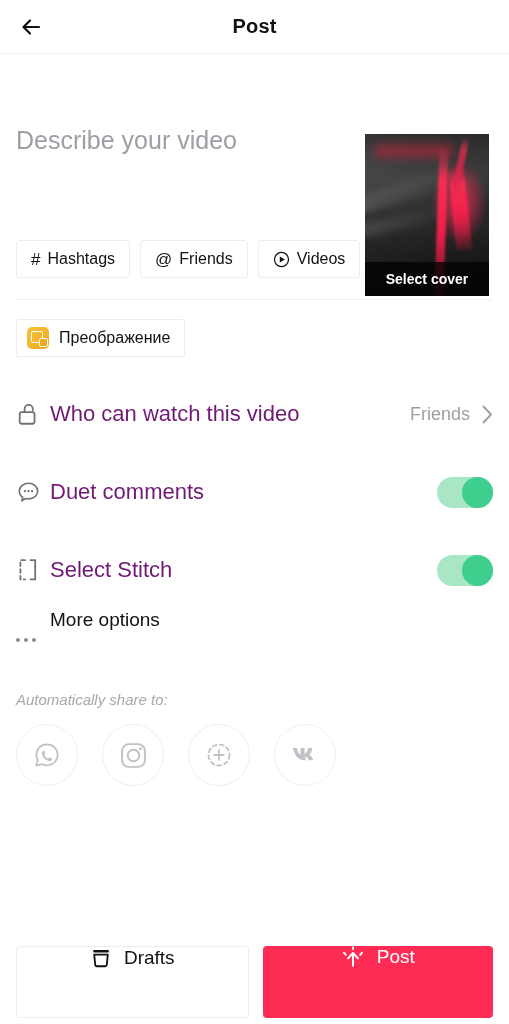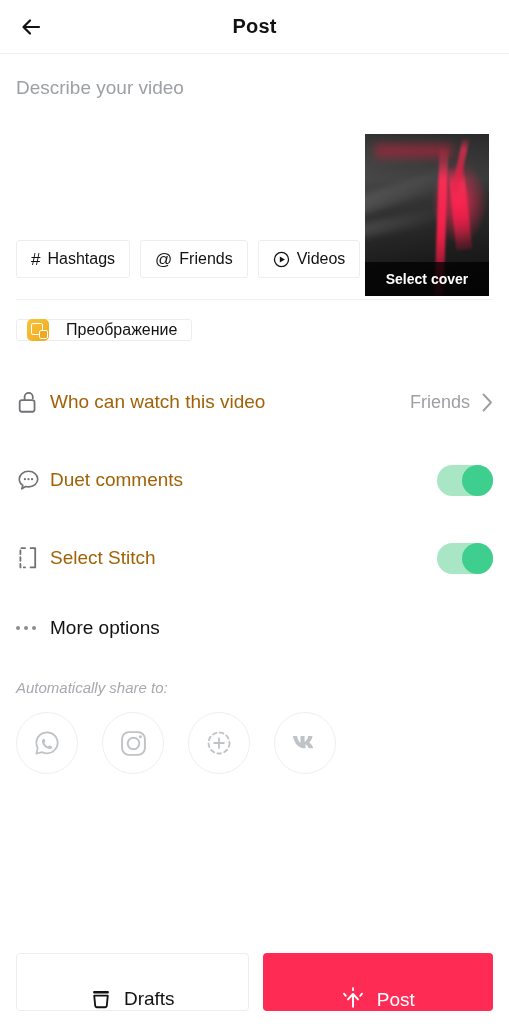--- a/index.html
+++ b/index.html
@@ -46,29 +46,30 @@
     letter-spacing: 0.2px;
   }
 
   
   .describe-area {
     position: relative;
     padding: 22px 16px 0 16px;
     height: 182px;
   }
   .describe-input {
-    font-size: 19px;
+    font-size: 25px;
     color: #9c9fa4;
     line-height: 1.3;
     width: 330px;
     border: none;
     outline: none;
     background: transparent;
     font-family: "Liberation Sans", sans-serif;
     padding: 0;
+    margin-top: 48px;
   }
   .describe-input::placeholder { color: #9c9fa4; opacity: 1; }
 
   .cover-thumb {
     position: absolute;
     right: 20px;
     top: 80px;
     width: 124px;
     height: 162px;
     background:
@@ -149,22 +150,22 @@
     height: 1px;
     background: #f0f0f0;
     margin: 21px 16px 0 16px;
   }
 
   
   .effect-row { padding: 19px 16px 0 16px; }
   .effect-chip {
     display: inline-flex;
     align-items: center;
-    gap: 17px;
-    height: 22px;
+    gap: 10px;
+    height: 38px;
     padding: 0 14px 0 10px;
     border: 1px solid #ededed;
     border-radius: 3px;
     background: #ffffff;
     font-size: 16px;
     color: #111214;
     cursor: pointer;
   }
   .effect-icon {
     width: 22px; height: 22px;
@@ -202,22 +203,22 @@
   }
   .srow-icon {
     width: 34px;
     flex: none;
     display: flex;
     align-items: center;
     justify-content: flex-start;
     color: #6f7175;
   }
   .srow-label {
-    font-size: 19px;
-    color: #a16207;
+    font-size: 22px;
+    color: #701a75;
     flex: 1;
   }
   .srow-value {
     font-size: 18px;
     color: #9c9fa4;
     margin-right: 12px;
   }
   .chev {
     color: #9c9fa4;
     display: flex;
@@ -238,21 +239,20 @@
     right: 0px;
     top: 0px;
     width: 31px;
     height: 31px;
     border-radius: 50%;
     background: #3ecf8e;
   }
 
   .more-row {
     display: flex;
-    align-items: center;
     height: 62px;
     padding: 0 16px;
     cursor: pointer;
   }
   .dots {
     width: 34px;
     flex: none;
     display: flex;
     align-items: center;
     gap: 4px;
@@ -297,24 +297,24 @@
     bottom: 0;
     height: 84px;
     display: flex;
     align-items: center;
     gap: 14px;
     padding: 0 16px;
     background: #ffffff;
   }
   .btn {
     flex: 1;
-    height: 58px;
+    height: 72px;
     border-radius: 4px;
     display: flex;
-    align-items: flex-end;
+    align-items: flex-start;
     justify-content: center;
     gap: 12px;
     font-size: 19px;
     cursor: pointer;
     border: none;
     font-family: "Liberation Sans", sans-serif;
   }
   .btn-drafts {
     background: #ffffff;
     border: 1px solid #ededed;

